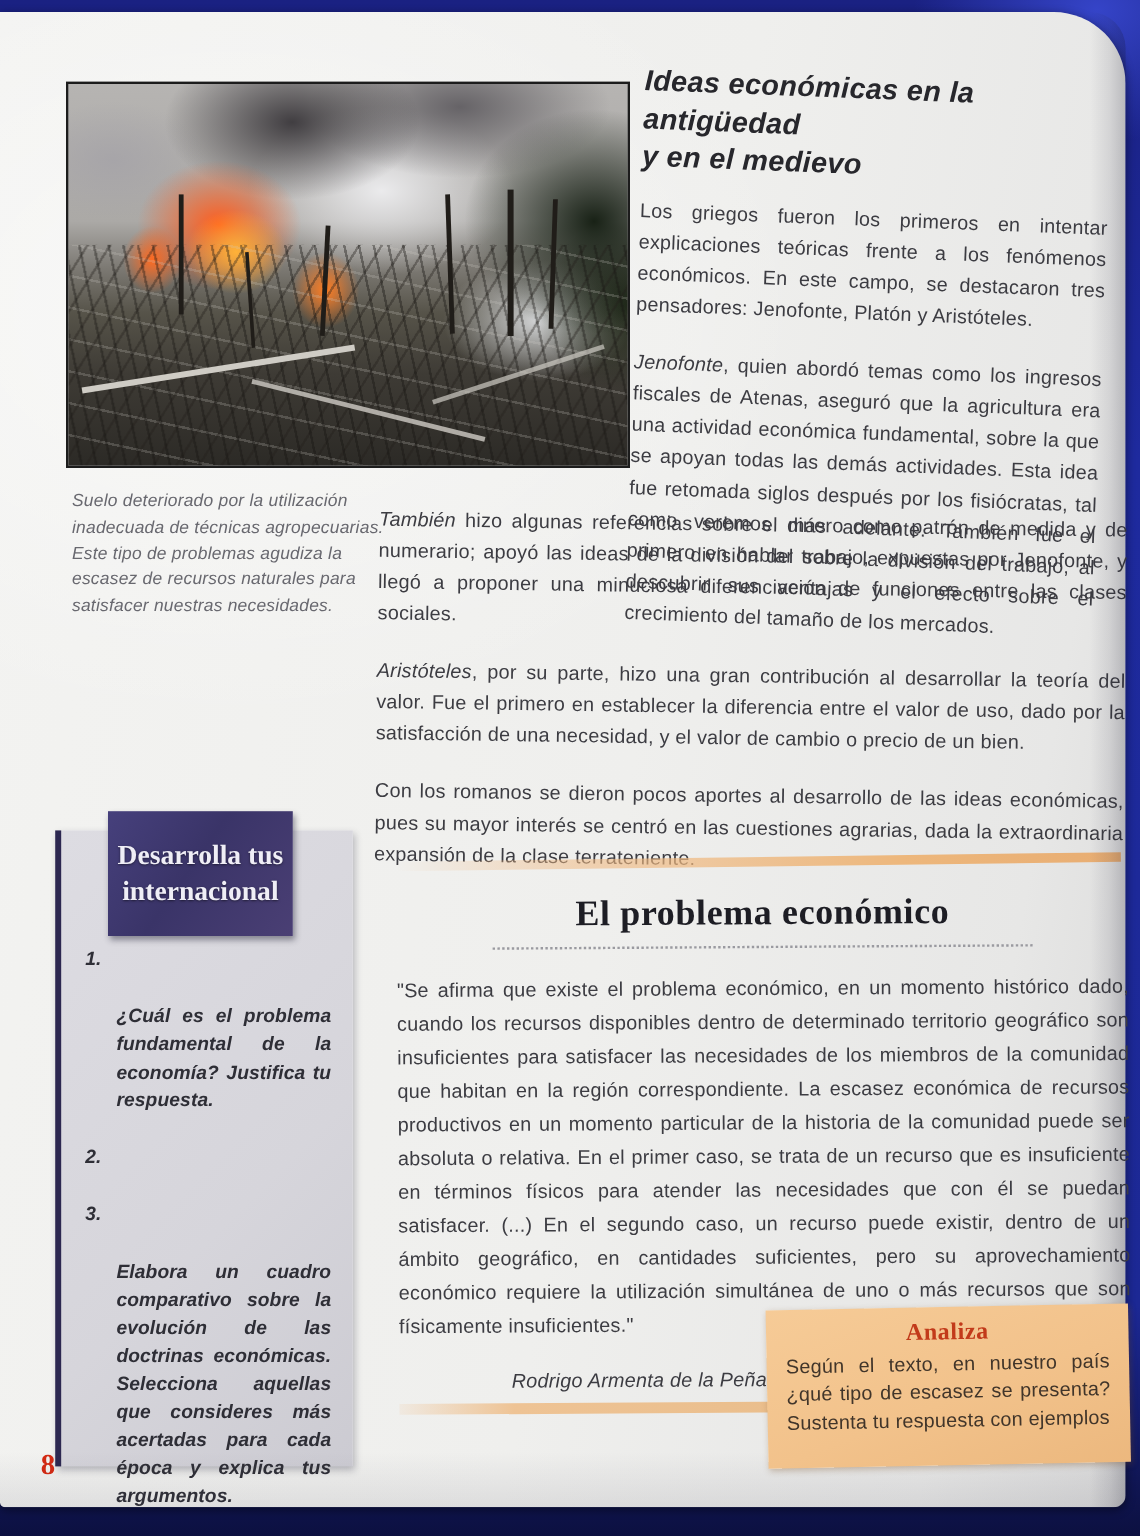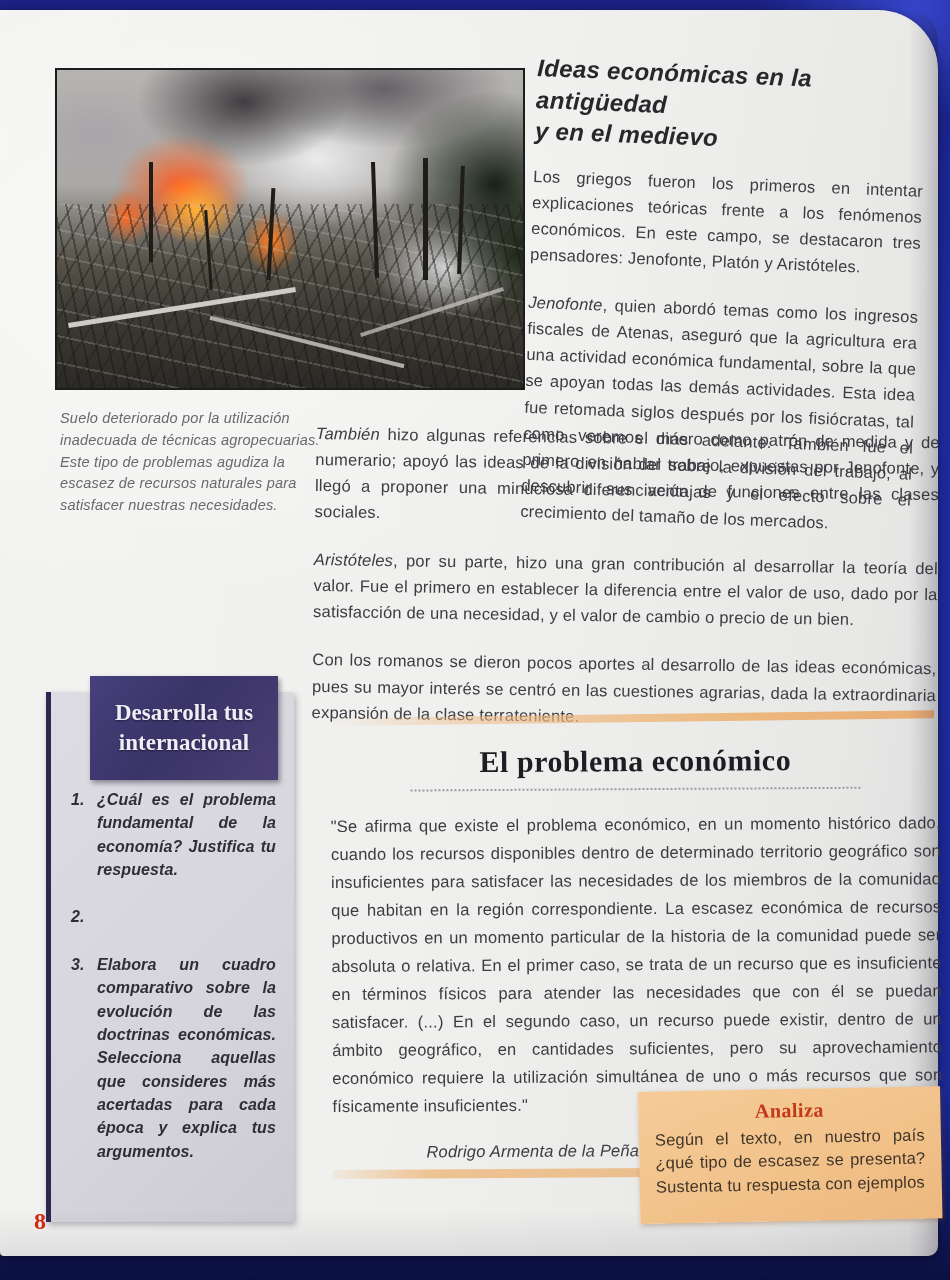--- a/index.html
+++ b/index.html
@@ -92,36 +92,36 @@
 
   
   .sidebar-box{
     position:absolute; left:46px; top:682px; width:248px; height:530px;
     background:linear-gradient(135deg,#dddce2 0%,#d6d5db 60%,#cccbd2 100%);
     border-left:5px solid #2c2750;
     box-shadow:2px 3px 6px rgba(40,40,60,0.30);
     padding:96px 18px 10px 20px;
   }
   .sidebar-header{
-    position:absolute; left:90px; top:666px; width:188px; height:104px;
+    position:absolute; left:90px; top:666px; width:154px; height:104px;
     background:linear-gradient(125deg,#46407c 0%,#3a3468 45%,#4a3f74 100%);
     box-shadow:2px 3px 5px rgba(30,30,50,0.45);
     display:flex; flex-direction:column; align-items:center; justify-content:center;
     font-family:"Liberation Serif", serif;
     color:#efeef6; font-size:23px; font-weight:bold; line-height:1.3;
     text-shadow:0 1px 2px rgba(0,0,0,0.5);
     z-index:3;
   }
   .sb-item{
     display:flex; margin-bottom:24px;
     font-style:italic; font-weight:600; color:#2e2e36;
     font-size:16px; line-height:1.46; letter-spacing:0.1px;
   }
   .sb-num{ width:26px; flex:none; font-weight:bold; }
-  .sb-text{ flex:1; text-align:justify; }
+  .sb-text{ flex:1; text-align:justify;margin-top:48px; }
 
   
   .problema-col{
     position:absolute; left:330px; top:698px; width:610px; height:478px;
     transform:rotate(-0.35deg); transform-origin:left top;
   }
   .strip-top{
     position:absolute; left:0; top:8px; width:604px; height:8px;
     background:linear-gradient(90deg, rgba(240,185,130,0) 0%, rgba(240,185,130,0.55) 25%, #edb77c 70%, #e8ad72 100%);
     transform:rotate(-0.4deg);

